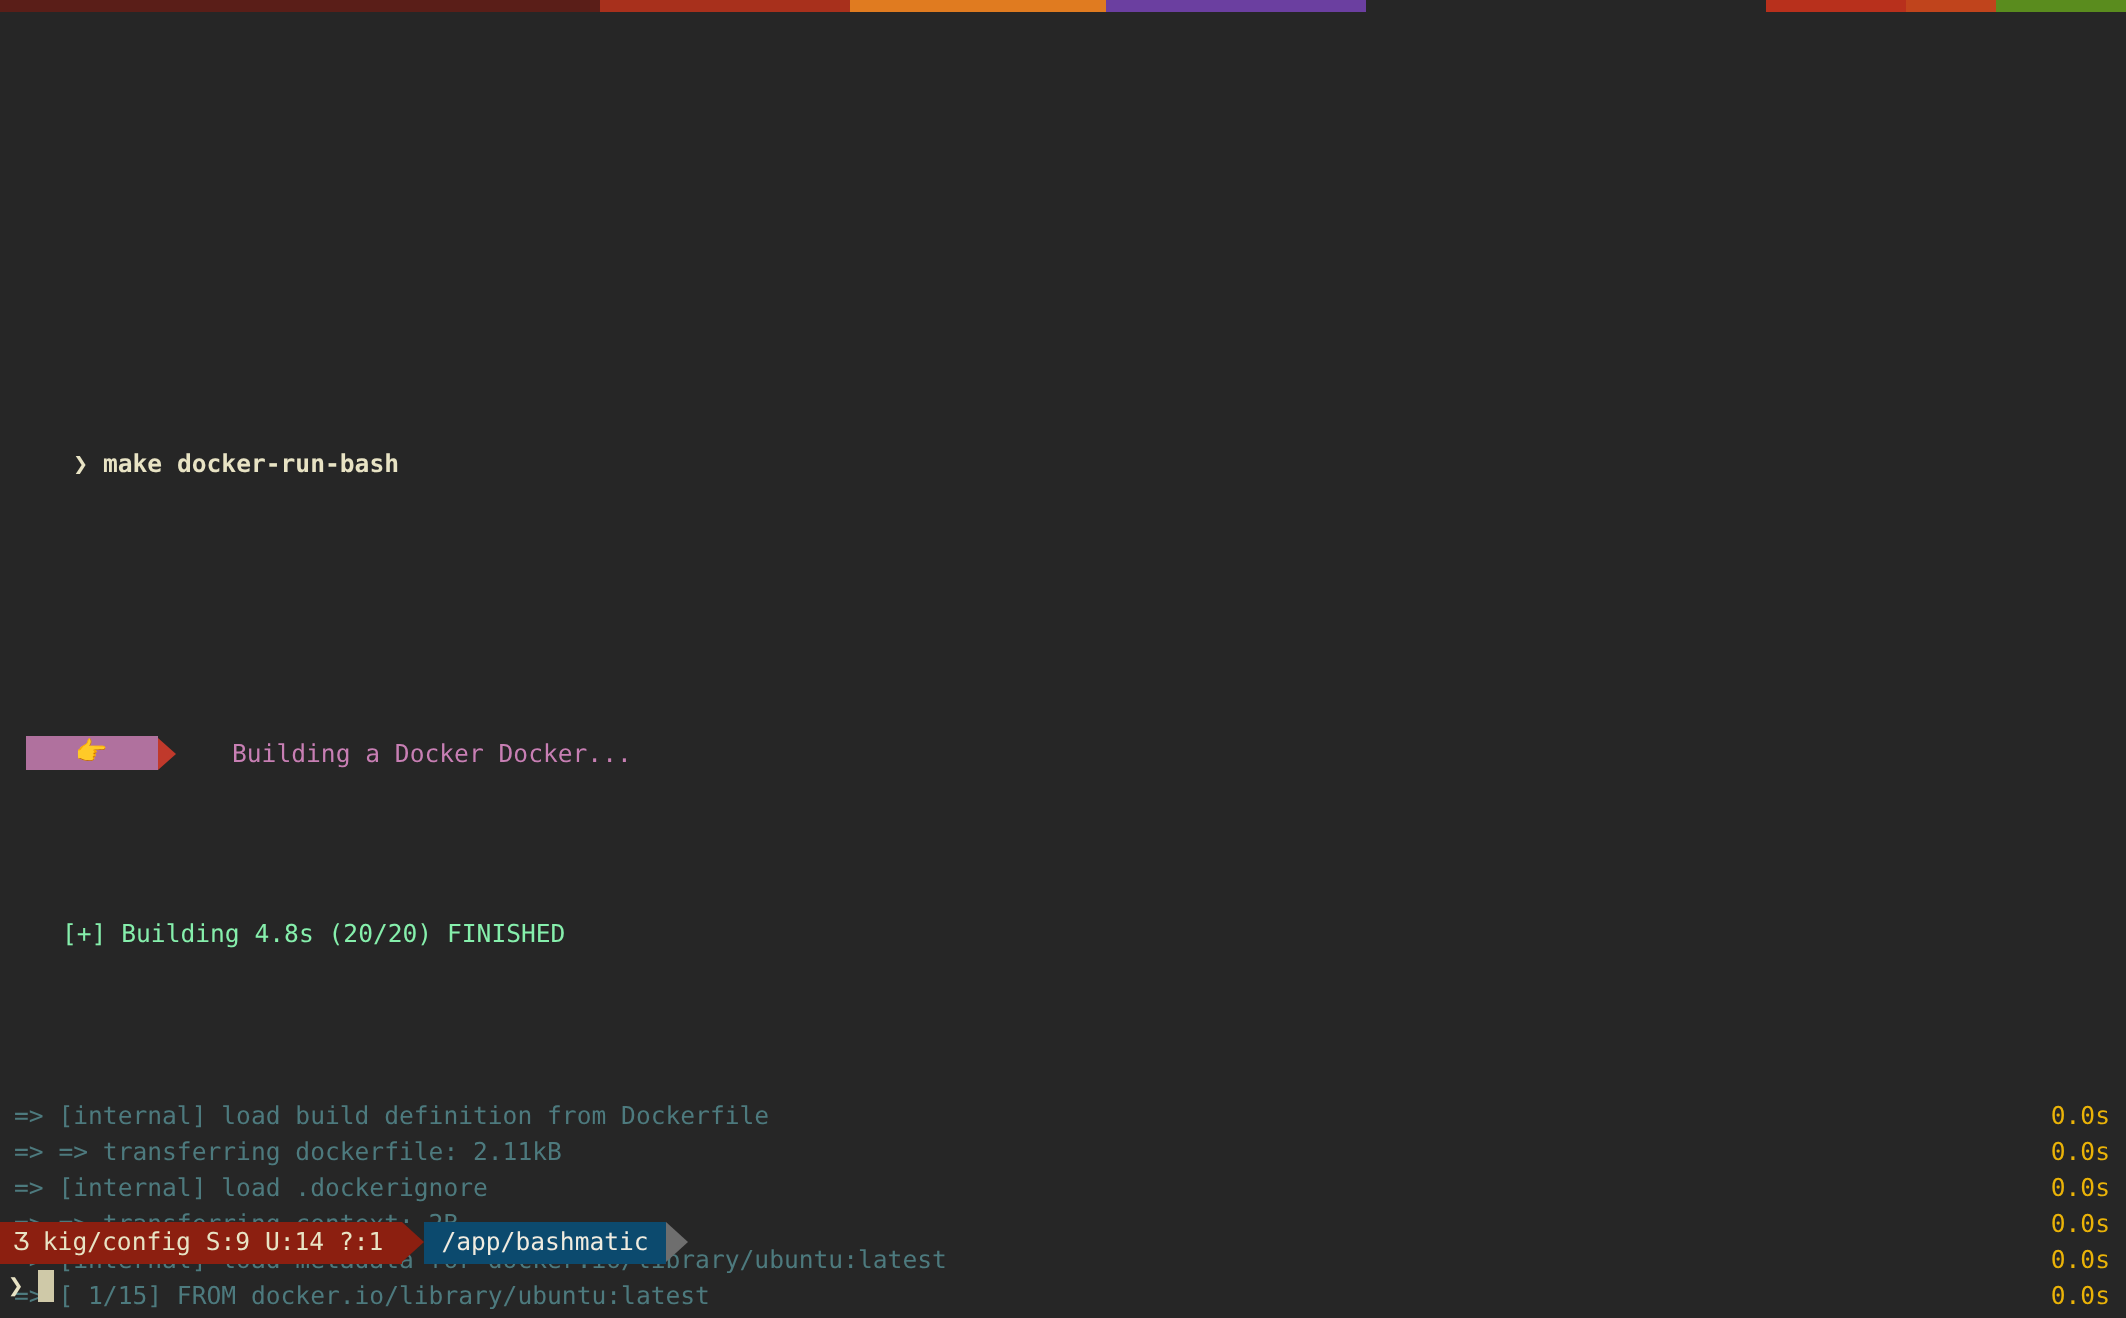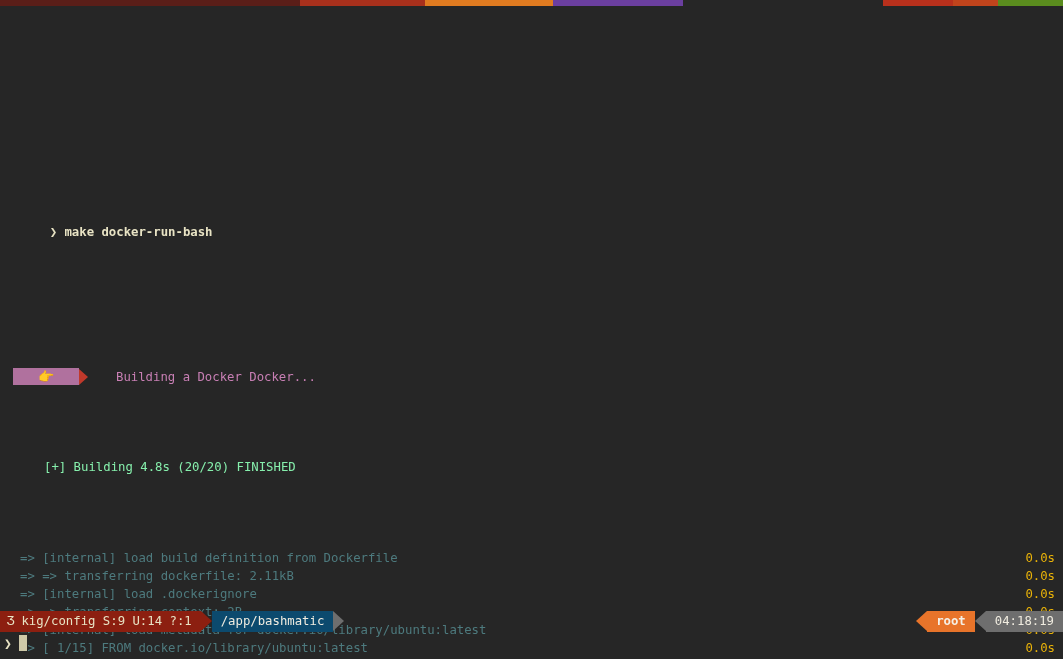--- a/index.html
+++ b/index.html
@@ -33,21 +33,21 @@
     height: 659px;
     box-sizing: border-box;
     padding: 0;
     font-size: 12.3px;
     line-height: 18.1px;
     color: #d8d8c0;
     white-space: pre;
   }
   .line {
     height: 18.1px;
-    padding-left: 20px;
+    padding-left: 7px;
     white-space: pre;
     position: relative;
   }
 
   
   .c-prompt   { color: #e8e3c4; }
   .c-cmd      { color: #e8e3c4; font-weight: bold; }
   .c-build    { color: #86efac; margin-left: 24px; }
   .c-out      { color: #4d7a7e; text-align: right; }
 
@@ -183,25 +183,19 @@
   
 
 </div>
 
 <div id="statusbar">
   <div class="pl-seg pl-git"><span>Ʒ</span><span style="margin-left:7px;">kig/config S:9 U:14 ?:1</span></div>
   <div class="pl-sep sep-git-path"></div>
   <div class="pl-seg pl-path">/app/bashmatic</div>
   <div class="pl-sep sep-path-end"></div>
   <div class="spacer"></div>
-  <div class="pl-right">
-    <div class="pl-sep sep-left-root"></div>
-    <div class="pl-seg pl-root">root</div>
-    <div class="pl-sep sep-root-time"></div>
-    <div class="pl-seg pl-time">04:18:19</div>
-  </div>
 </div>
 
 <div id="promptline">
   <span>❯</span>
   <span id="cursor"></span>
   <span></span>
 </div>
 
 </body></html>

